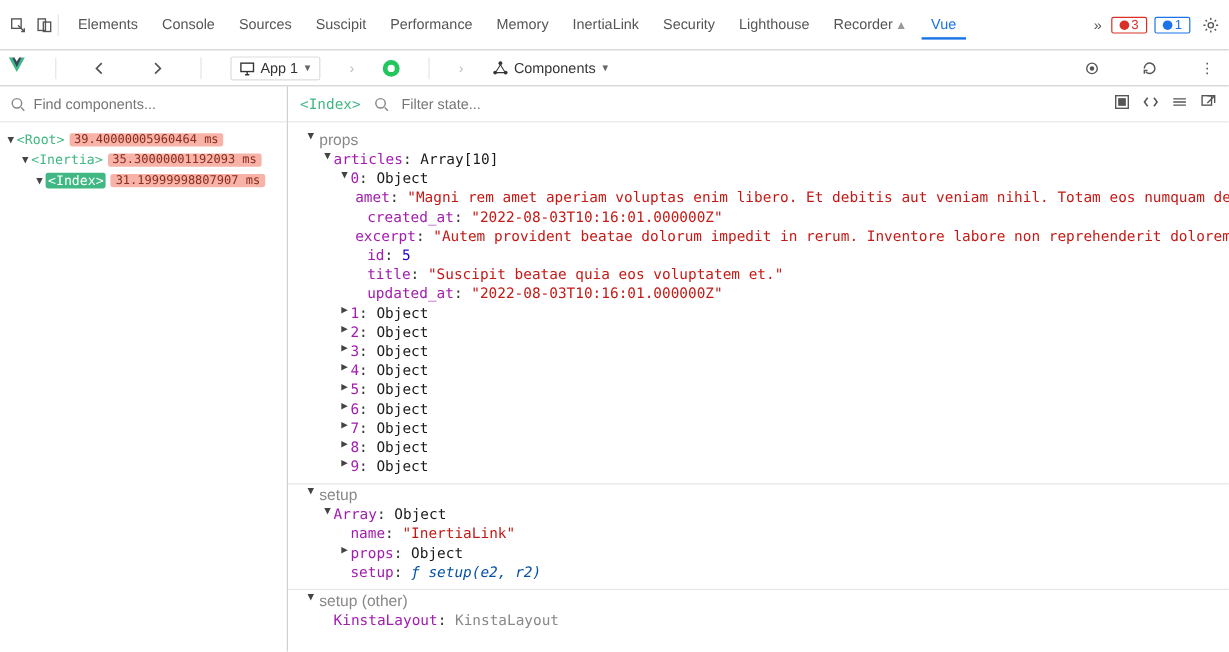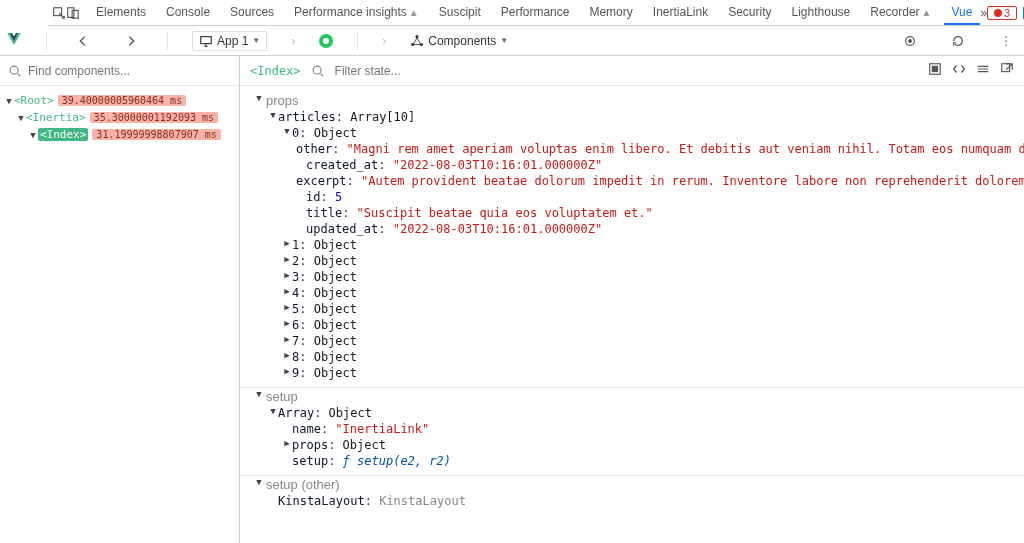--- a/index.html
+++ b/index.html
@@ -1,17 +1,17 @@
 <!DOCTYPE html>
 <html><head>
 <meta charset="utf-8">
 <style>
   * { box-sizing: border-box; margin: 0; padding: 0; }
   html, body { width: 1024px; height: 543px; font-family: "Segoe UI", Arial, sans-serif; font-size: 12px; color: #333; overflow: hidden; background: #fff; }
-  .topbar { height: 26px; border-bottom: 1px solid #d0d0d0; display: flex; align-items: center; padding: 0 4px; margin-left: 48px; }
+  .topbar { height: 42px; border-bottom: 1px solid #d0d0d0; display: flex; align-items: center; padding: 0 4px; }
   .topbar .icon-btn { width: 22px; height: 22px; display: flex; align-items: center; justify-content: center; color: #555; cursor: pointer; }
   .tabs { display: flex; flex: 1; gap: 4px; margin-left: 8px; }
   .tab { padding: 4px 8px; color: #555; cursor: pointer; font-size: 12px; white-space: nowrap; }
   .tab.active { color: #1a73e8; border-bottom: 2px solid #1a73e8; }
   .warn-icon { color: #999; font-size: 10px; margin-left: 2px; }
   .topbar-right { display: flex; align-items: center; gap: 6px; }
   .badge { border: 1px solid; padding: 0 6px; border-radius: 2px; font-size: 11px; display: flex; align-items: center; gap: 2px; }
   .badge.err { color: #d93025; border-color: #d93025; }
   .badge.msg { color: #1a73e8; border-color: #1a73e8; }
   .dot { width: 8px; height: 8px; border-radius: 50%; display: inline-block; }
@@ -41,21 +41,21 @@
 
   .right-pane { flex: 1; display: flex; flex-direction: column; overflow: hidden; }
   .right-top { height: 30px; border-bottom: 1px solid #e6e6e6; display: flex; align-items: center; padding: 0 10px; gap: 10px; }
   .idx-label { color: #41b883; font-family: Menlo, Consolas, monospace; font-size: 12px; }
   .filter-inp { border: none; outline: none; font-size: 12px; color: #555; }
   .right-body { flex: 1; overflow: auto; padding: 6px 0; font-family: Menlo, Consolas, monospace; font-size: 12px; }
   .section-hdr-row { border-top: 1px solid #e6e6e6; margin-top: 6px; }
   .section-hdr-row:first-child { border-top: none; margin-top: 0; }
   .section-hdr { font-family: "Segoe UI", Arial, sans-serif; color: #888; font-size: 13px; margin-left: 2px; }
   .line { display: flex; align-items: flex-start; white-space: nowrap; padding: 1px 0; }
-  .k { color: #0f172a; }
+  .k { color: #a21caf; }
   .v { color: #1a1a1a; }
   .str { color: #c41a16; }
   .num { color: #1c00cf; }
   .fn { color: #0451a5; font-style: italic; }
   .pad { flex-shrink: 0; }
   .right-icons { display: flex; gap: 10px; color: #555; }
   .svg-i { width: 14px; height: 14px; }
   .mono-gray { color: #888; }
 </style>
 </head>
@@ -72,21 +72,20 @@
     <svg class="svg-i" viewBox="0 0 16 16" fill="none" stroke="currentColor" stroke-width="1.3">
         <rect x="2" y="2" width="7" height="11"></rect>
         <rect x="7" y="5" width="7" height="9"></rect>
       </svg>
   </div>
   <div class="sep"></div>
   <div class="tabs" id="devtabs">
       <div class="tab">Elements</div>
       <div class="tab">Console</div>
       <div class="tab">Sources</div>
-      <div class="tab">Performance insights<span class="warn-icon">▲</span></div>
       <div class="tab">Suscipit</div>
       <div class="tab">Performance</div>
       <div class="tab">Memory</div>
       <div class="tab">InertiaLink</div>
       <div class="tab">Security</div>
       <div class="tab">Lighthouse</div>
       <div class="tab">Recorder<span class="warn-icon">▲</span></div>
       <div class="tab active">Vue</div>
     </div>
   <div class="icon-btn">»</div>
@@ -236,21 +235,21 @@
         <div class="line">
           <span class="pad" style="display:inline-block;width:42px"></span>
           <span class="arrow">▼</span>
           <span class="k">0</span>
           <span>:&nbsp;</span>
           <span class="v">Object</span>
         </div>
         <div class="line">
           <span class="pad" style="display:inline-block;width:56px"></span>
           <span class="arrow"></span>
-          <span class="k">other</span>
+          <span class="k">amet</span>
           <span>:&nbsp;</span>
           <span class="str">"Magni rem amet aperiam voluptas enim libero. Et debitis aut veniam nihil. Totam eos numquam debitis c</span>
         </div>
         <div class="line">
           <span class="pad" style="display:inline-block;width:56px"></span>
           <span class="arrow"></span>
           <span class="k">created_at</span>
           <span>:&nbsp;</span>
           <span class="str">"2022-08-03T10:16:01.000000Z"</span>
         </div>

